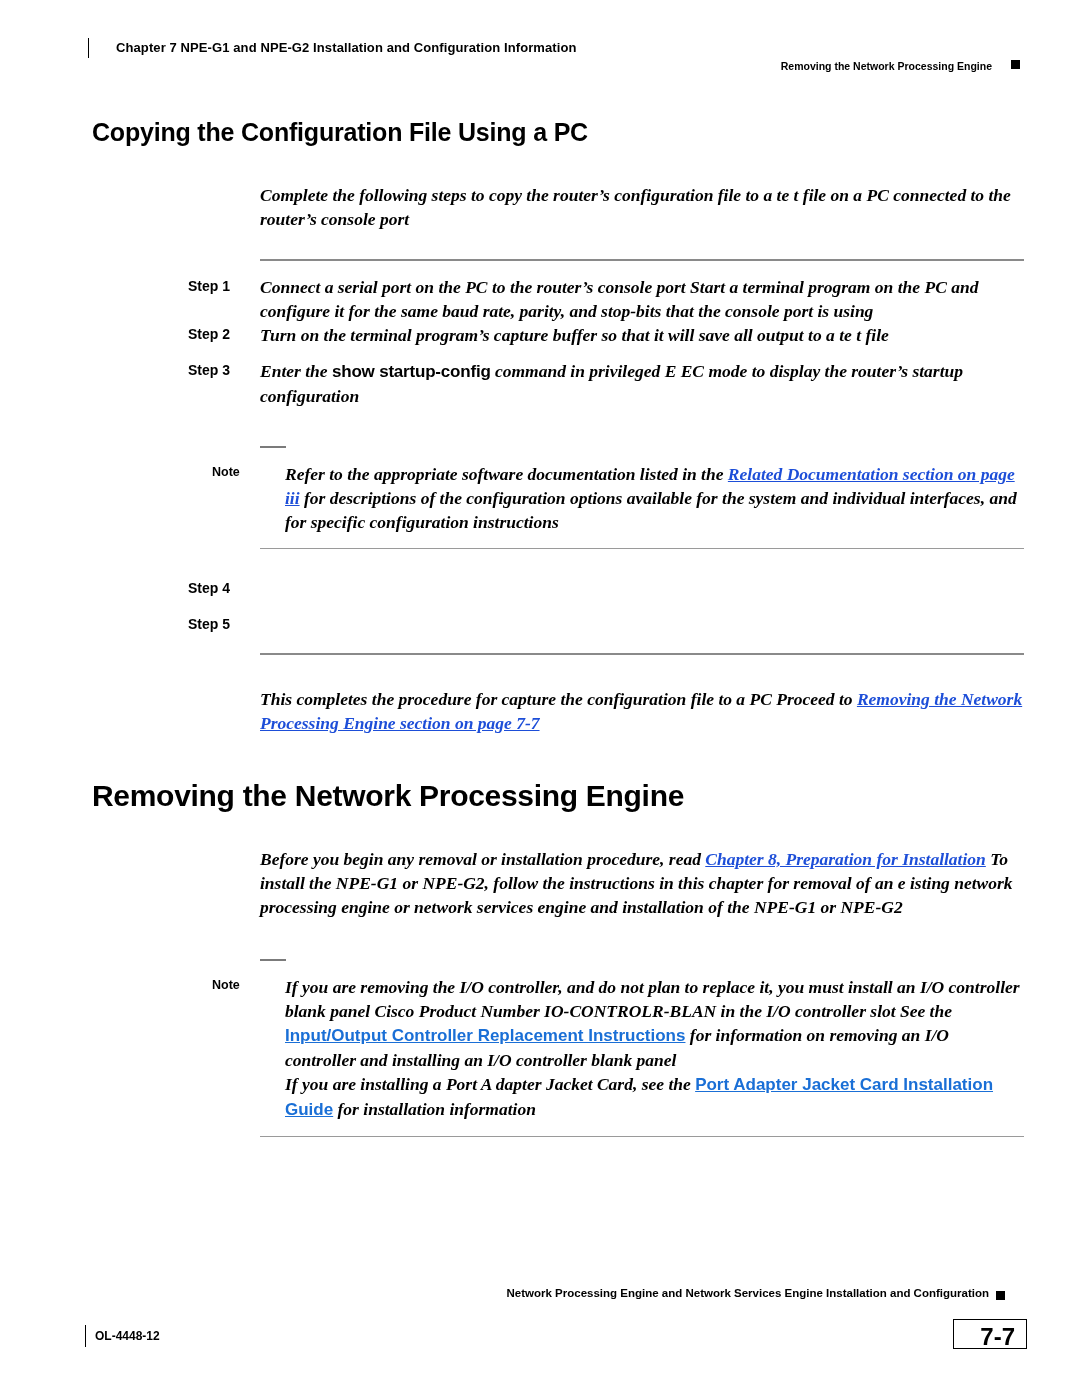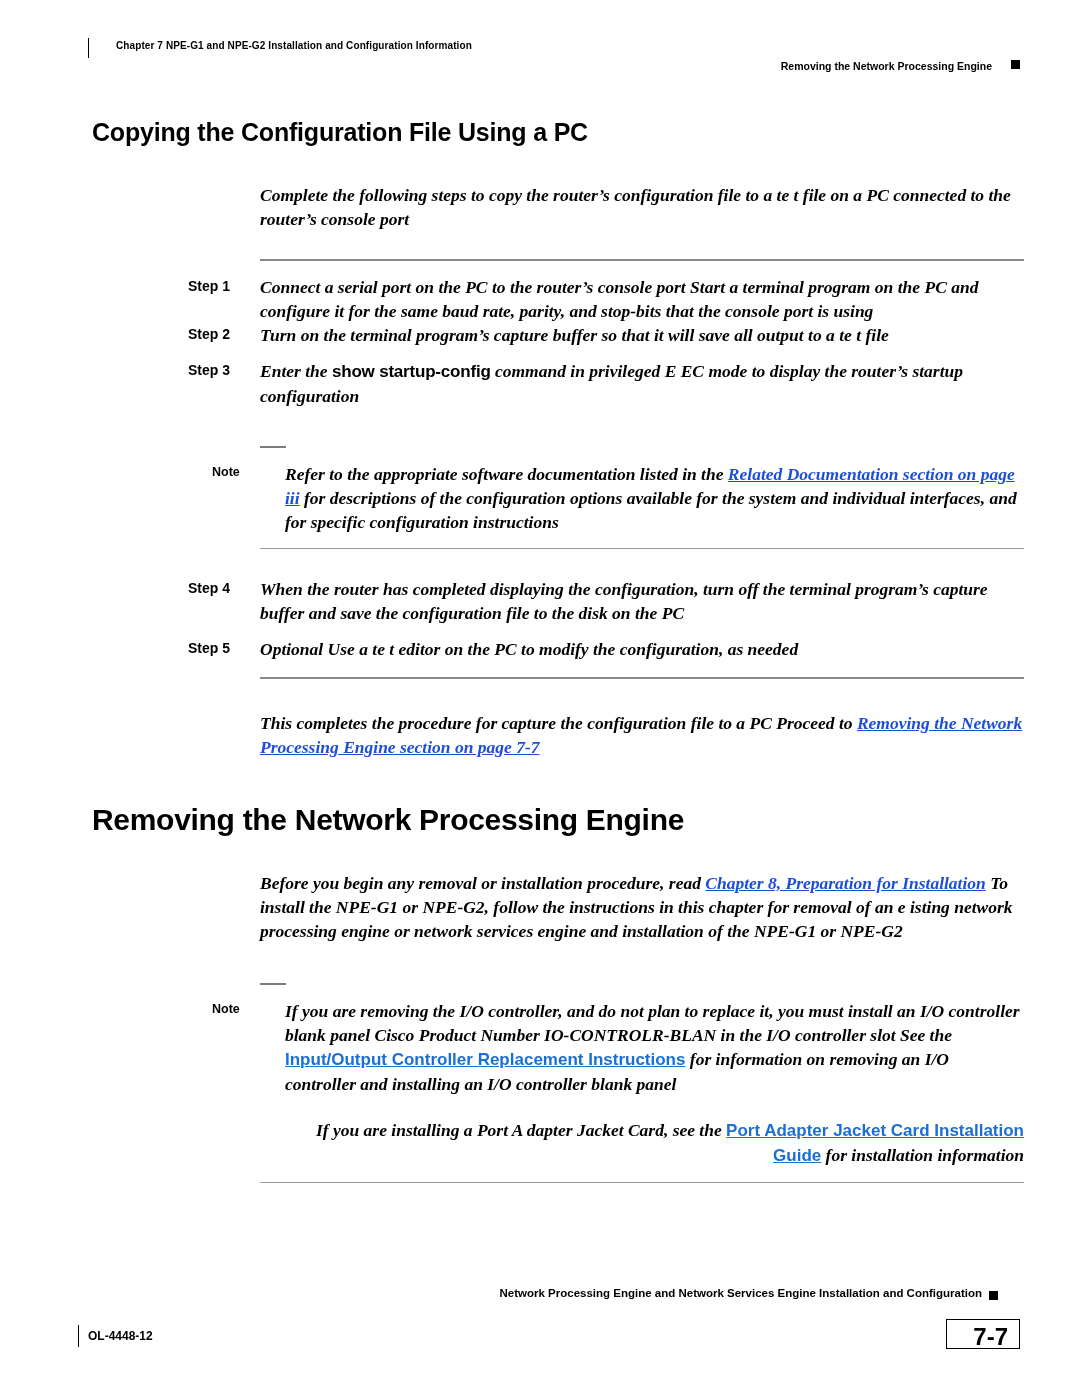--- a/index.html
+++ b/index.html
@@ -30,21 +30,21 @@
     width: 1px;
     height: 20px;
     background: #000;
   }
   .header-chapter {
     position: absolute;
     left: 28px;
     top: 6px;
     font-family: "Liberation Sans", sans-serif;
     font-weight: bold;
-    font-size: 10px;
+    font-size: 13px;
     letter-spacing: 0.1px;
     color: #000;
     white-space: nowrap;
   }
   .header-running {
     position: absolute;
     right: 28px;
     top: 26px;
     font-family: "Liberation Sans", sans-serif;
     font-weight: bold;
@@ -166,21 +166,21 @@
     color: #000;
   }
   .note-text {
     margin-left: 193px;
     width: 739px;
   }
 
   
   .page-footer {
     position: absolute;
-    left: 88px;
+    left: 95px;
     bottom: 40px;
     width: 932px;
     height: 70px;
   }
   .footer-running {
     position: absolute;
     right: 38px;
     top: 0px;
     font-family: "Liberation Sans", sans-serif;
     font-weight: bold;
@@ -281,30 +281,24 @@
     <div class="note-text">
       <p class="body"><span>Refer to the appropriate software documentation listed in the </span><a class="link" href="#">Related Documentation  section on page iii</a><span> for descriptions of the configuration options available for the system and individual interfaces, and for specific configuration instructions</span></p>
     </div>
   </div>
   <div style="margin-top:14px;margin-left:168px;width:764px;">
     <hr class="rule-thin">
   </div>
 
   <div class="step-row" style="margin-top:28px;">
     <div class="step-label">Step 4</div>
-    <div class="step-text">
-      <p class="body">When the router has completed displaying the configuration, turn off the terminal program’s capture buffer and save the configuration file to the disk on the PC</p>
-    </div>
   </div>
 
   <div class="step-row" style="margin-top:12px;">
     <div class="step-label">Step 5</div>
-    <div class="step-text">
-      <p class="body"> Optional  Use a te t editor on the PC to modify the configuration, as needed</p>
-    </div>
   </div>
 
   <div style="margin-top:16px;margin-left:168px;width:764px;">
     <hr class="rule">
   </div>
 
   <div class="body-col" style="margin-top:32px;">
     <p class="body"><span>This completes the procedure for capture the configuration file to a PC  Proceed to </span><a class="link" href="#">Removing the Network Processing Engine  section on page 7-7</a></p>
   </div>
 
@@ -314,21 +308,21 @@
     <p class="body"><span>Before you begin any removal or installation procedure, read </span><a class="link" href="#">Chapter 8,  Preparation for Installation</a><span>  To install the NPE-G1 or NPE-G2, follow the instructions in this chapter for removal of an e isting network processing engine or network services engine and installation of the NPE-G1 or NPE-G2</span></p>
   </div>
 
   <div style="margin-top:40px;margin-left:168px;width:764px;">
     <div class="note-tick"></div>
   </div>
   <div class="note-row" style="margin-top:14px;">
     <div class="note-label">Note</div>
     <div class="note-text">
       <p class="body"><span>If you are removing the I/O controller, and do not plan to replace it, you must install an I/O controller blank panel  Cisco Product Number IO-CONTROLR-BLAN     in the I/O controller slot  See the </span><a class="link-sans" href="#">Input/Output Controller Replacement Instructions</a><span> for information on removing an I/O controller and installing an I/O controller blank panel</span></p>
-      <p class="body" style="margin-top:22px;text-align:right;"><span>If you are installing a Port A dapter Jacket Card, see the </span><a class="link-sans" href="#">Port Adapter Jacket Card Installation Guide</a><span> for installation information</span></p>
+      <p class="body" style=""><span>If you are installing a Port A dapter Jacket Card, see the </span><a class="link-sans" href="#">Port Adapter Jacket Card Installation Guide</a><span> for installation information</span></p>
     </div>
   </div>
   <div style="margin-top:14px;margin-left:168px;width:764px;">
     <hr class="rule-thin">
   </div>
 
 </div>
 
 <div class="page-footer">
   <div class="footer-running">Network Processing Engine and Network Services Engine Installation and Configuration</div>

